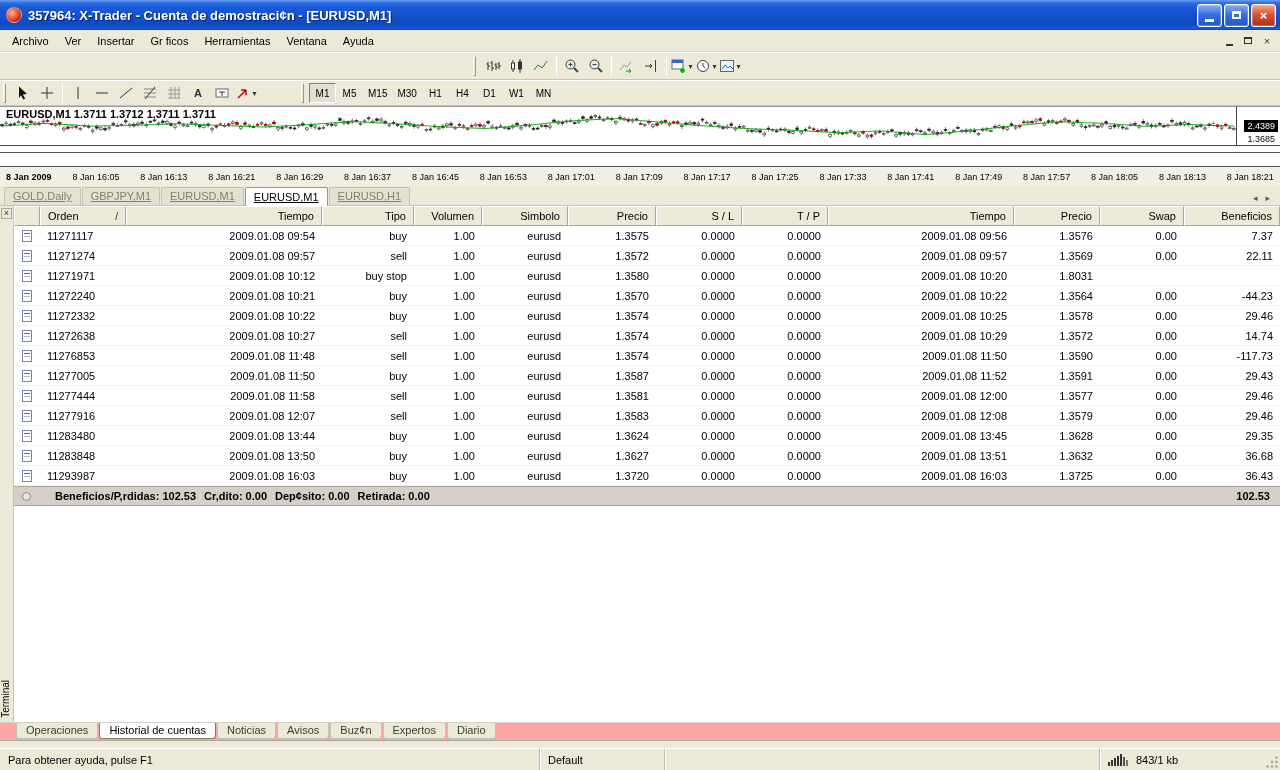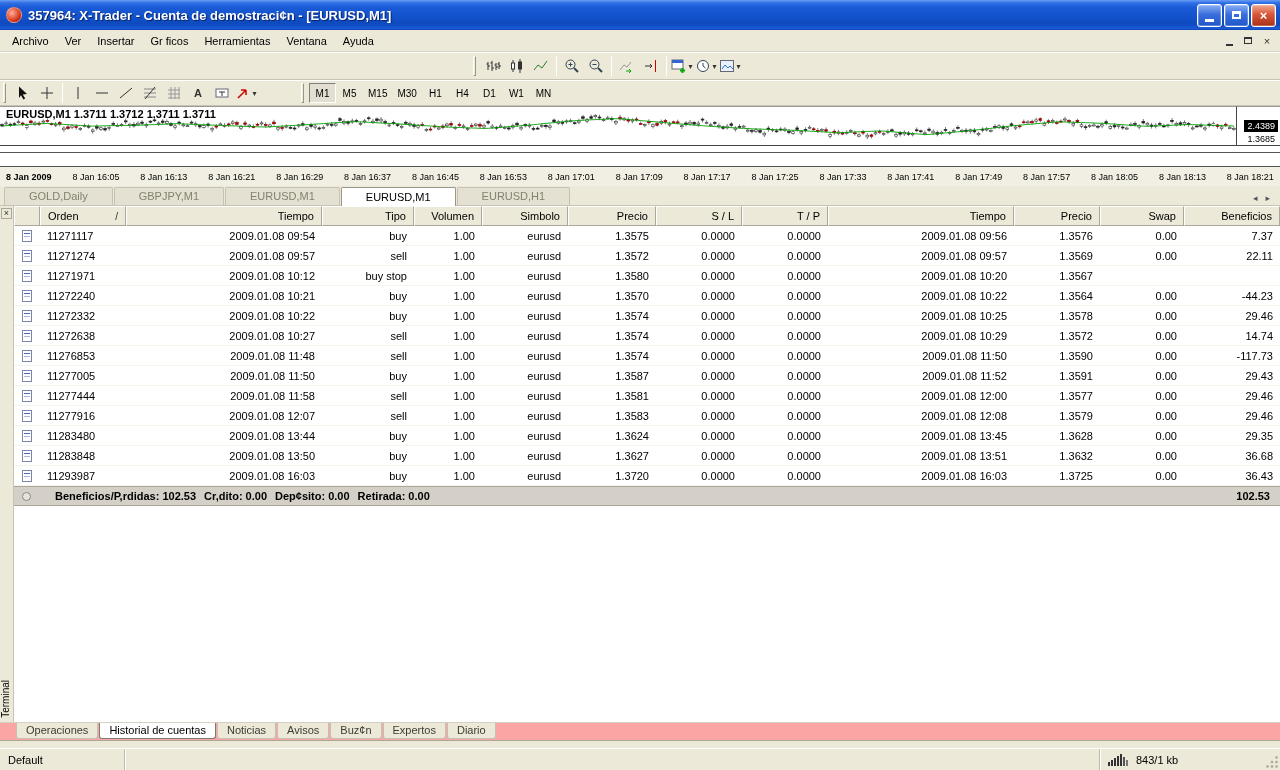--- a/index.html
+++ b/index.html
@@ -57,22 +57,22 @@
   .price-low { position:absolute; right:5px; top:27px; color:#000; }
   .sub-pane1 { position:absolute; left:0; right:0; top:40px; height:7px; background:#fff; border-bottom:1px solid #555; }
   .sub-pane2 { position:absolute; left:0; right:0; top:47px; height:14px; background:#fff; border-bottom:1px solid #555; }
   .time-axis { position:absolute; left:0; right:0; top:61px; height:19px; background:#f1efe4;
     display:flex; justify-content:space-between; align-items:center; padding:0 6px; font-size:9px; color:#000;gap:19px; }
   .time-axis span:first-child { font-weight:bold; }
 
   
   .chart-tabs { height:20px; background:#ece9d8; display:flex; align-items:flex-end; padding-left:4px;
     border-bottom:1px solid #c8c4b4; }
-  .c-tab { padding:2px 24px 3px; margin-right:1px; color:#82806e; border:1px solid #c6c2b2; border-bottom:none;
-    border-radius:2px 2px 0 0; background:#e4e1d2; white-space:nowrap; }
+  .c-tab { padding:2px 8px 3px; margin-right:1px; color:#82806e; border:1px solid #c6c2b2; border-bottom:none;
+    border-radius:2px 2px 0 0; background:#e4e1d2; white-space:nowrap;text-decoration:underline; }
   .c-tab.active { background:#fff; color:#000; border-color:#9a9688; position:relative; top:1px; padding-top:3px; }
   .tab-nav { margin-left:auto; display:flex; align-items:center; padding:0 6px 2px; color:#555; }
   .tab-nav span { padding:0 4px; font-size:9px; }
 
   
   .terminal { height:516px; background:#fff; display:flex; }
   .side-strip { width:14px; background:#ece9d8; border-right:1px solid #c8c4b4; position:relative; flex:0 0 auto; }
   .close-x { position:absolute; top:2px; left:1px; width:11px; height:11px; line-height:9px; text-align:center;
     font-size:9px; color:#333; border:1px solid #aca899; background:#ece9d8; }
   .vlabel { position:absolute; bottom:4px; left:0; width:13px; text-align:center; writing-mode:vertical-rl;
@@ -1037,21 +1037,21 @@
           </div>
           <div class="cell left">11271971</div>
           <div class="cell">2009.01.08 10:12</div>
           <div class="cell">buy stop</div>
           <div class="cell">1.00</div>
           <div class="cell">eurusd</div>
           <div class="cell">1.3580</div>
           <div class="cell">0.0000</div>
           <div class="cell">0.0000</div>
           <div class="cell">2009.01.08 10:20</div>
-          <div class="cell">1.3567</div>
+          <div class="cell">1.8031</div>
           <div class="cell"></div>
           <div class="cell"></div>
         </div>
         <div class="t-row gridcols">
           <div class="cell icon-cell">
             <span class="doc-icon"></span>
           </div>
           <div class="cell left">11272240</div>
           <div class="cell">2009.01.08 10:21</div>
           <div class="cell">buy</div>
@@ -1238,20 +1238,21 @@
     <span class="b-tab active">Historial de cuentas</span>
     <span class="b-tab">Noticias</span>
     <span class="b-tab">Avisos</span>
     <span class="b-tab">Buz¢n</span>
     <span class="b-tab">Expertos</span>
     <span class="b-tab">Diario</span>
   </div>
 <div class="gapbar"></div>
 
 <div class="statusbar">
+  <span class="seg help">Para obtener ayuda, pulse F1</span>
   <span class="seg profile">Default</span>
   <span class="seg fill"></span>
   <span class="seg net">
     <svg width="22" height="13" viewBox="0 0 22 13">
       <rect x="0" y="9" width="2" height="4" fill="#333"></rect>
         <rect x="3" y="7" width="2" height="6" fill="#333"></rect>
       <rect x="6" y="5" width="2" height="8" fill="#333"></rect>
         <rect x="9" y="3" width="2" height="10" fill="#333"></rect>
       <rect x="12" y="1" width="2" height="12" fill="#333"></rect>
         <rect x="15" y="4" width="2" height="9" fill="#555"></rect>

